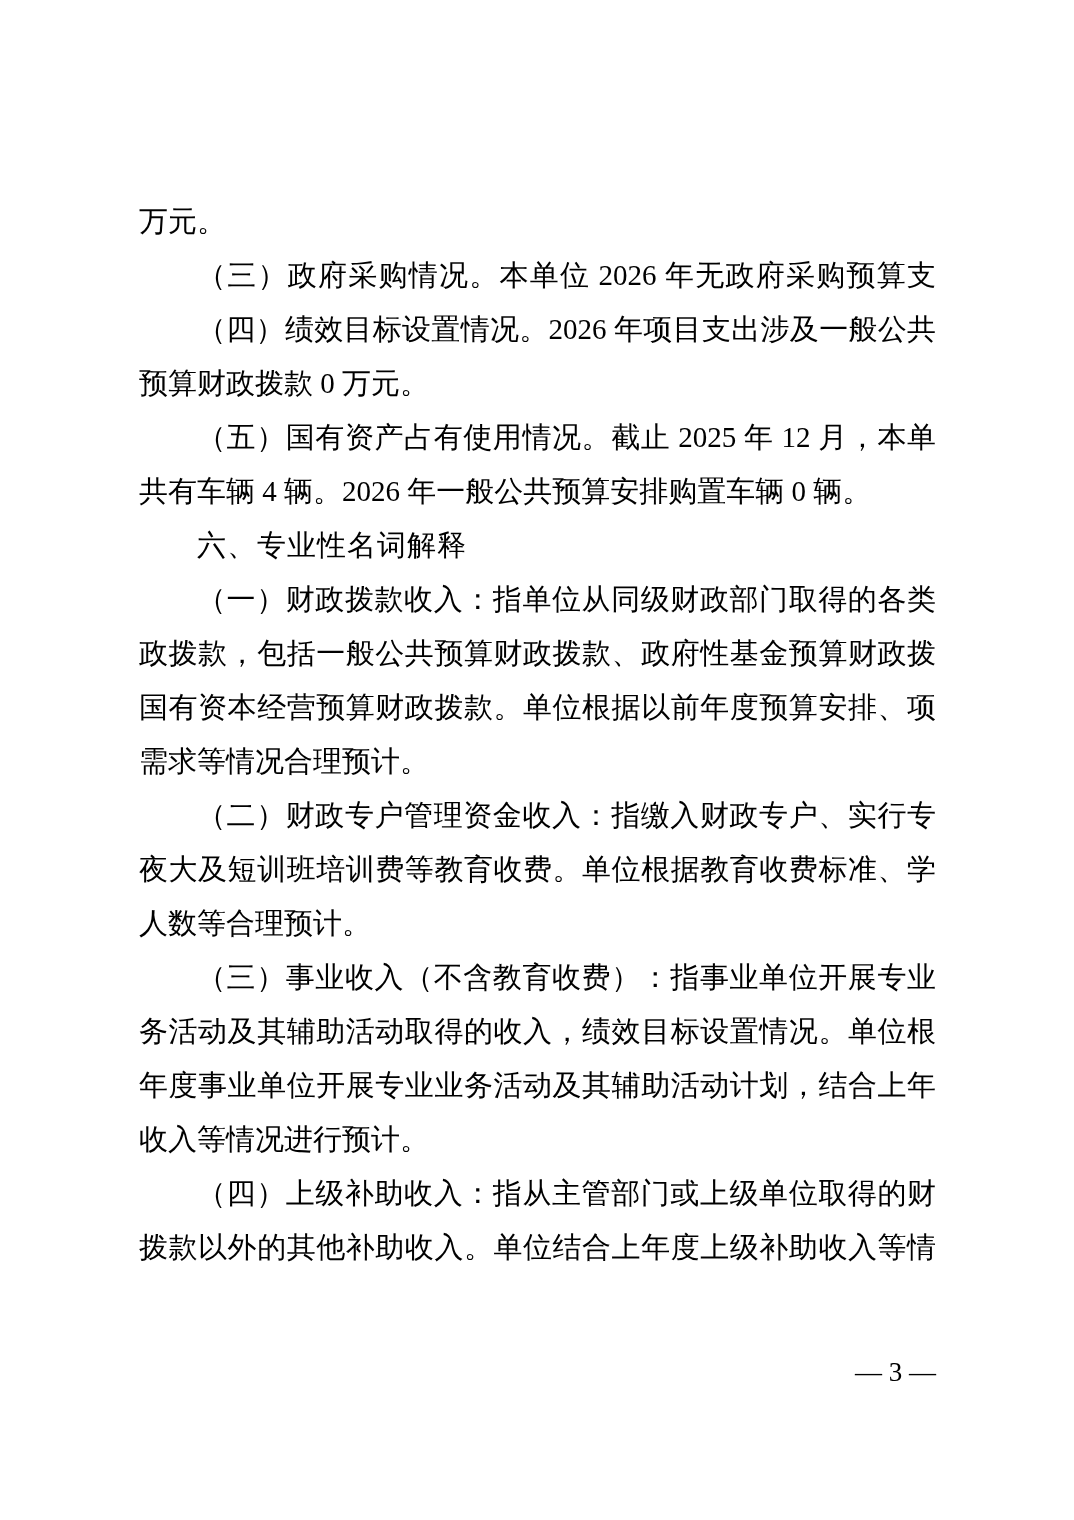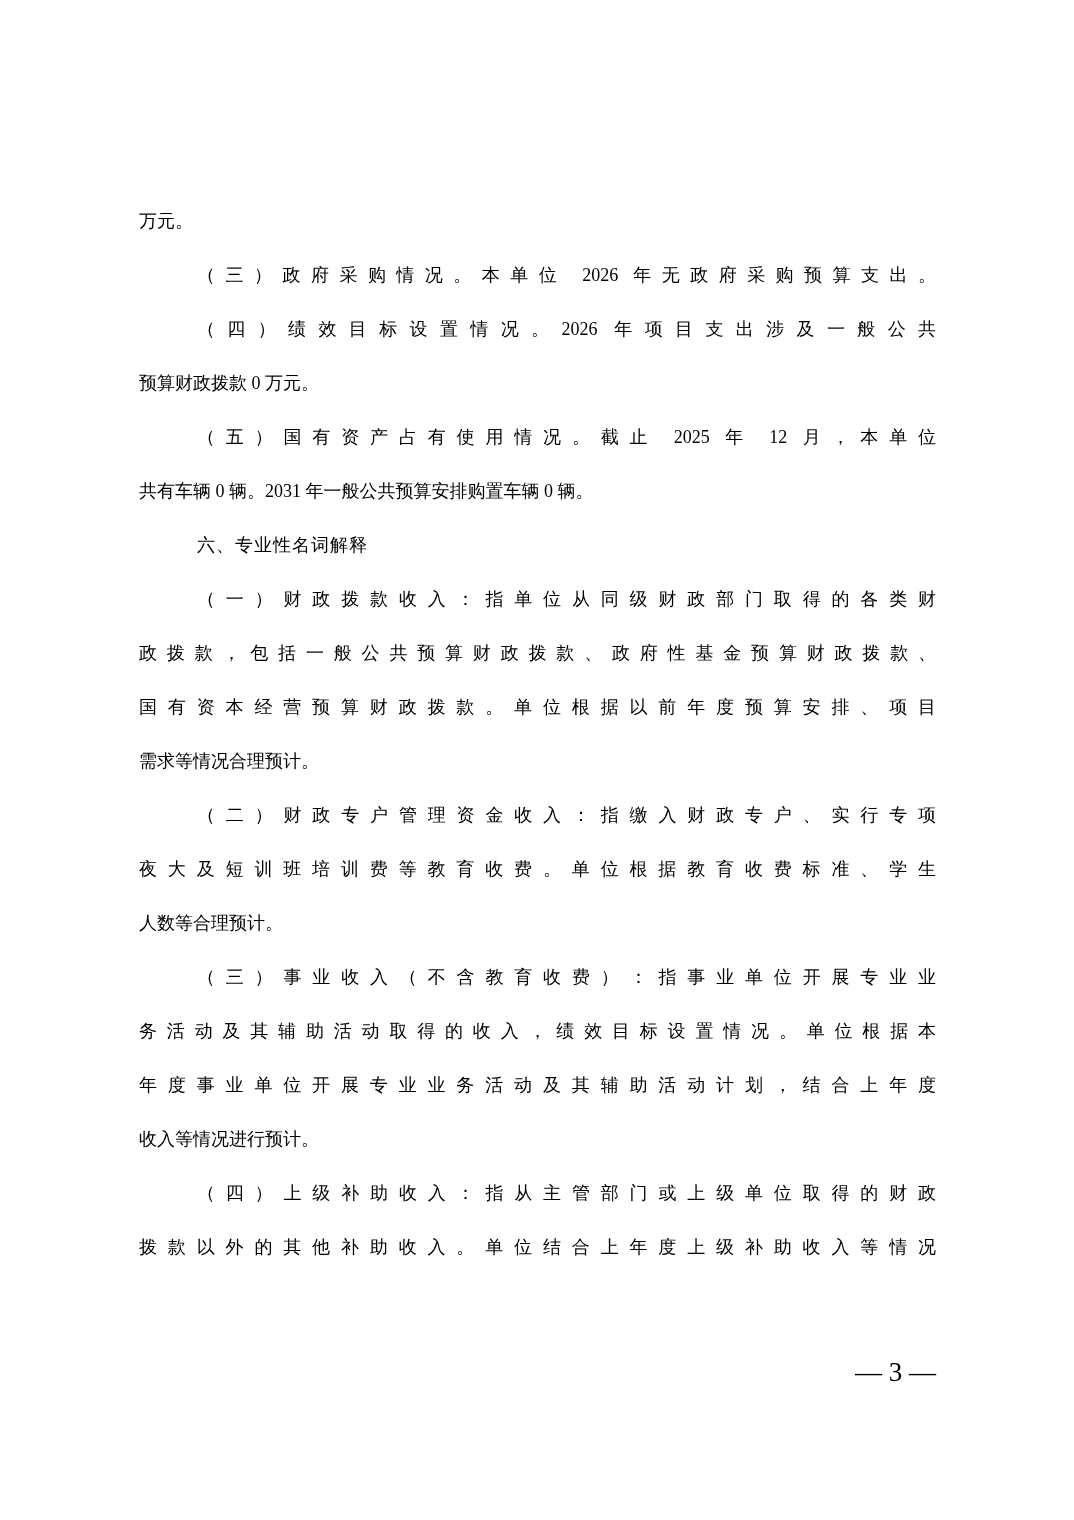--- a/index.html
+++ b/index.html
@@ -24,21 +24,21 @@
   }
   .text-block {
     position: absolute;
     left: 139px;
     top: 194px;
     width: 797px;
   }
   .line {
     height: 54px;
     line-height: 54px;
-    font-size: 18px;
+    font-size: 29px;
     text-align: left;
     white-space: normal;
     overflow: hidden;
   }
   .line.justify {
     text-align: justify;
     text-align-last: justify;
     -moz-text-align-last: justify;
   }
   .line.indent {
@@ -76,21 +76,21 @@
 </head>
 <body>
 
 <div class="page">
   <div class="text-block">
       <div class="line"><span class="song">万元。</span></div>
       <div class="line justify indent"><span class="kai">（三）政府采购情况。</span><span class="song">本单位 2026 年无政府采购预算支出。</span></div>
       <div class="line justify indent"><span class="kai">（四）绩效目标设置情况。</span><span class="song">2026 年项目支出涉及一般公共</span></div>
       <div class="line"><span class="song">预算财政拨款 0 万元。</span></div>
       <div class="line justify indent"><span class="kai">（五）国有资产占有使用情况。</span><span class="song">截止 2025 年 12 月，本单位</span></div>
-      <div class="line"><span class="song">共有车辆 0 辆。2031 年一般公共预算安排购置车辆 0 辆。</span></div>
+      <div class="line"><span class="song">共有车辆 4 辆。2026 年一般公共预算安排购置车辆 0 辆。</span></div>
       <div class="line indent"><span class="hei">六、专业性名词解释</span></div>
       <div class="line justify indent"><span class="kaibold">（一）财政拨款收入：</span><span class="song">指单位从同级财政部门取得的各类财</span></div>
       <div class="line justify"><span class="song">政拨款，包括一般公共预算财政拨款、政府性基金预算财政拨款、</span></div>
       <div class="line justify"><span class="song">国有资本经营预算财政拨款。单位根据以前年度预算安排、项目</span></div>
       <div class="line"><span class="song">需求等情况合理预计。</span></div>
       <div class="line justify indent"><span class="kaibold">（二）财政专户管理资金收入：</span><span class="song">指缴入财政专户、实行专项</span></div>
       <div class="line justify"><span class="song">夜大及短训班培训费等教育收费。单位根据教育收费标准、学生</span></div>
       <div class="line"><span class="song">人数等合理预计。</span></div>
       <div class="line justify indent"><span class="kaibold">（三）事业收入（不含教育收费）：</span><span class="song">指事业单位开展专业业</span></div>
       <div class="line justify"><span class="song">务活动及其辅助活动取得的收入，绩效目标设置情况。单位根据本</span></div>

